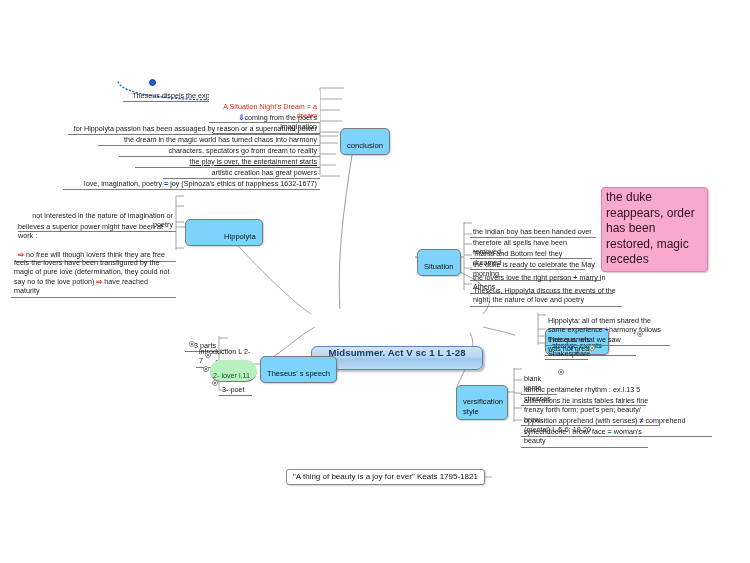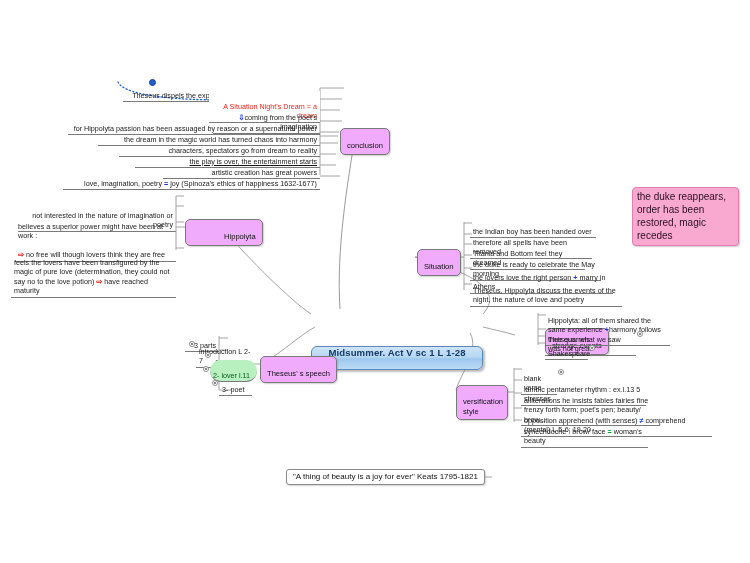--- a/index.html
+++ b/index.html
@@ -30,21 +30,21 @@
     position: absolute;
     box-sizing: border-box;
     font-size: 7.2px;
     line-height: 1.32;
     white-space: pre-line;
   }
   
   .boxed {
     border: 1px solid #7a7a7a;
     border-radius: 5px;
-    background: #f0abfc;
+    background: #7dd3fc;
     padding: 2px 6px 3px 6px;
     font-size: 7.6px;
     color: #111;
     box-shadow: 1px 1px 1.5px rgba(120,120,120,0.35);
   }
   
   .leaf {
     border-bottom: 1px solid #7a7a7a;
     padding: 1px 3px 1px 3px;
     background: transparent;
@@ -75,25 +75,24 @@
   #pink-note {
     position: absolute;
     left: 601px;
     top: 187px;
     width: 107px;
     box-sizing: border-box;
     background: #f9a8d0;
     border: 1px solid #e07fb0;
     border-radius: 4px;
     padding: 2px 4px 3px 4px;
-    font-size: 10px;
+    font-size: 12px;
     line-height: 1.3;
     color: #2a1020;
     box-shadow: 1px 1px 1.5px rgba(140,120,130,0.4);
-    margin-left: 31px;
   }
   
   #keats {
     position: absolute;
     left: 286px;
     top: 469px;
     box-sizing: border-box;
     border: 1px solid #8a8a8a;
     border-radius: 3px;
     background: #fff;

